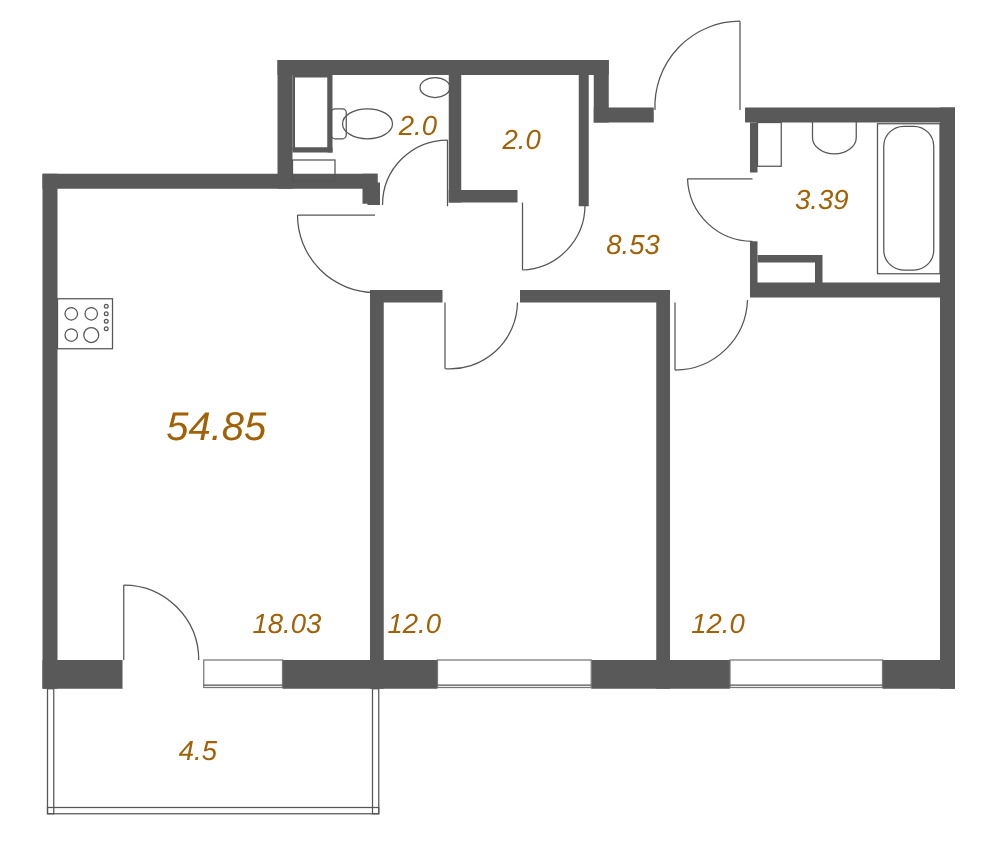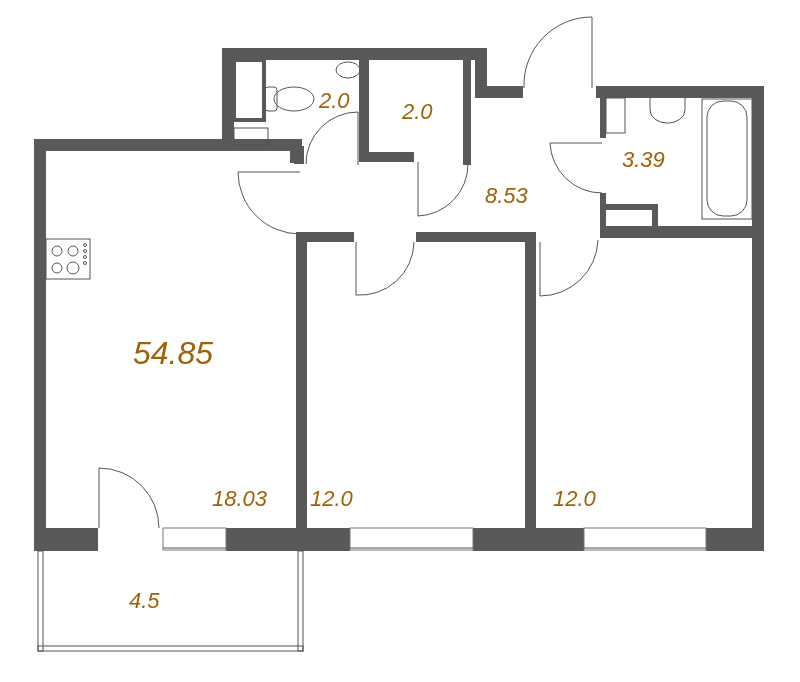--- a/index.html
+++ b/index.html
@@ -127,21 +127,21 @@
     <circle class="thin" cx="73" cy="251" r="5"></circle>
     <circle class="thin" cx="57" cy="268" r="5"></circle>
     <circle class="thin" cx="73" cy="268" r="6"></circle>
     <circle class="thin" cx="85" cy="245" r="1.5"></circle>
     <circle class="thin" cx="85" cy="251" r="1.5"></circle>
     <circle class="thin" cx="85" cy="257" r="1.5"></circle>
     <circle class="thin" cx="85" cy="263" r="1.5"></circle>
   </g>
 </svg>
 
-<div class="label lg" style="left:133px;top:335px;text-align:center;">54.85</div>
-<div class="label sm" style="left:212px;top:486px;">18.03</div>
+<div class="label lg" style="left:133px;top:323px;text-align:center;">54.85</div>
+<div class="label sm" style="left:202px;top:486px;">18.03</div>
 <div class="label sm" style="left:310px;top:486px;">12.0</div>
 <div class="label sm" style="left:553px;top:486px;">12.0</div>
 <div class="label sm" style="left:485px;top:183px;">8.53</div>
 <div class="label sm" style="left:319px;top:88px;">2.0</div>
 <div class="label sm" style="left:402px;top:99px;">2.0</div>
-<div class="label sm" style="left:622px;top:147px;">3.39</div>
-<div class="label sm" style="left:129px;top:588px;font-style:italic;">4.5</div>
+<div class="label sm" style="left:636px;top:147px;">3.39</div>
+<div class="label sm" style="left:143px;top:588px;font-style:italic;">4.5</div>
 
 </body></html>

